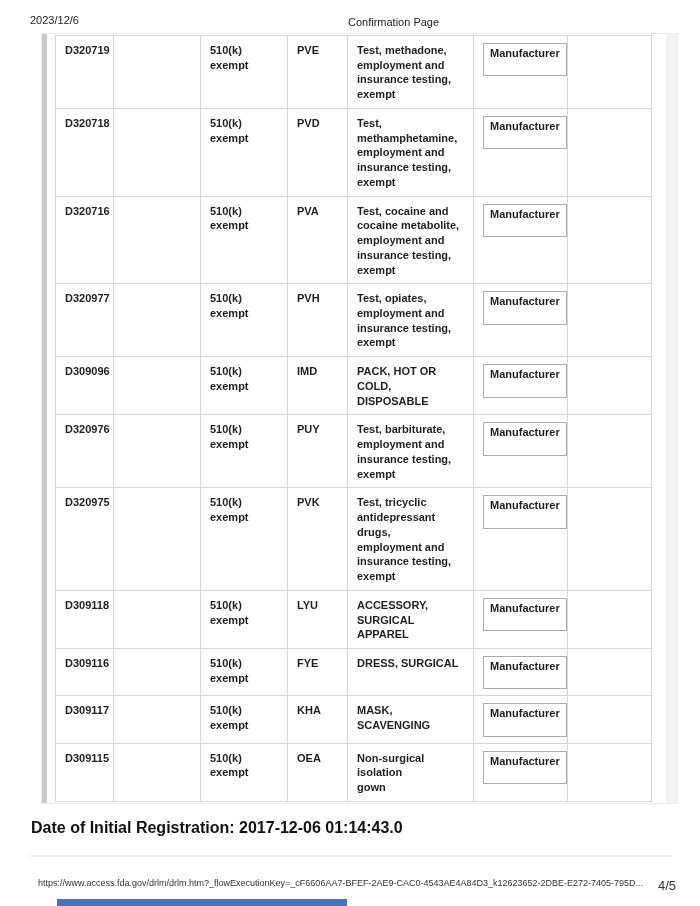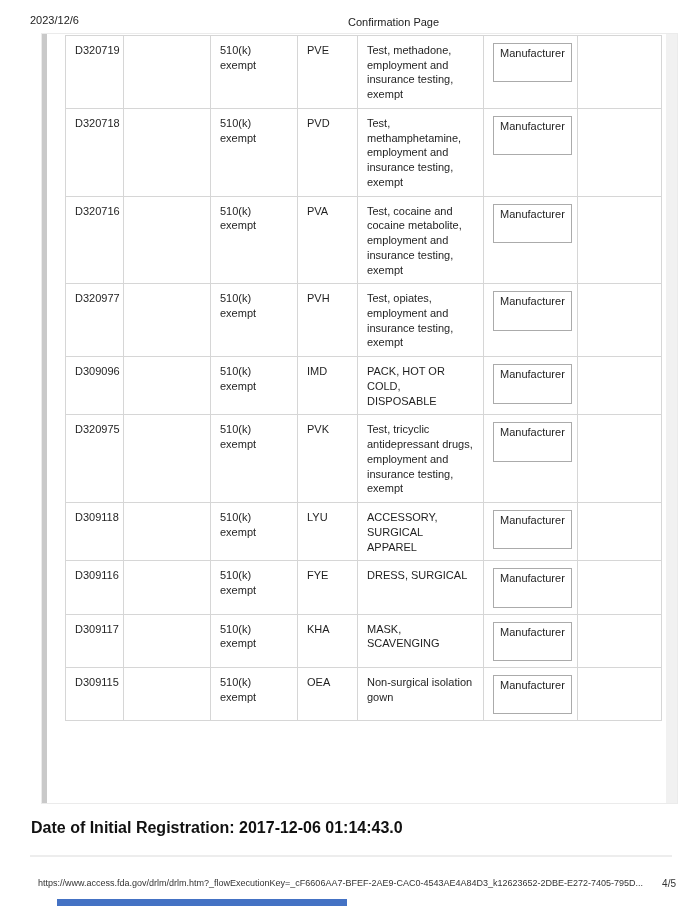--- a/index.html
+++ b/index.html
@@ -35,40 +35,41 @@
     background: #c9c9c9;
   }
   .frame-strip-right {
     position: absolute; right: 0; top: 0;
     width: 11px; height: 100%;
     background: #f1f1f1;
   }
 
   
   table.listings {
-    position: absolute; left: 23px; top: 1px;
+    position: absolute; left: 13px; top: 1px;
     border-collapse: collapse;
     table-layout: fixed;
     width: 596px;
     font-size: 11px;
     line-height: 1.34;
+    font-weight: bold;
   }
   table.listings td {
     border: 1px solid #d6d6d6;
     vertical-align: top;
     padding: 7px 8px 6px 9px;
     color: #1f1f1f;
   }
   td.device-name { white-space: pre-line; }
   .mfr-box {
     display: inline-block;
     min-width: 72px;
     border: 1px solid #ababab;
     background: #fff;
-    padding: 2px 6px 21px 6px;
+    padding: 2px 6px 15px 6px;
     font-size: 11px;
     line-height: 1.3;
     color: #1f1f1f;
   }
 
   
   .reg-line {
     position: absolute; left: 31px; top: 819px;
     font-size: 16px; font-weight: bold; color: #111;
   }
@@ -82,21 +83,21 @@
 
   
   .print-footer-url {
     position: absolute; left: 30px; top: 878px;
     width: 618px;
     font-size: 9px; color: #333;
     white-space: nowrap; overflow: hidden; margin-left: 8px;
   }
   .print-footer-page {
     position: absolute; right: 24px; top: 878px;
-    font-size: 10px; color: #333;
+    font-size: 13px; color: #333;
   }
 
   
   .accent-bar {
     position: absolute; left: 57px; bottom: 0;
     width: 290px; height: 7px;
   }
 </style>
 </head>
 <body>
@@ -188,20 +189,34 @@
     <td>510(k) exempt</td>
     <td>IMD</td>
     <td class="device-name">PACK, HOT OR COLD,
 DISPOSABLE</td>
     <td>
       <span class="mfr-box">Manufacturer</span>
     </td>
     <td></td>
   </tr>
 
+  <tr>
+    <td>D320976</td>
+    <td></td>
+    <td>510(k) exempt</td>
+    <td>PUY</td>
+    <td class="device-name">Test, barbiturate,
+employment and
+insurance testing,
+exempt</td>
+    <td>
+      <span class="mfr-box">Manufacturer</span>
+    </td>
+    <td></td>
+  </tr>
 
   <tr>
     <td>D320975</td>
     <td></td>
     <td>510(k) exempt</td>
     <td>PVK</td>
     <td class="device-name">Test, tricyclic
 antidepressant drugs,
 employment and
 insurance testing,

